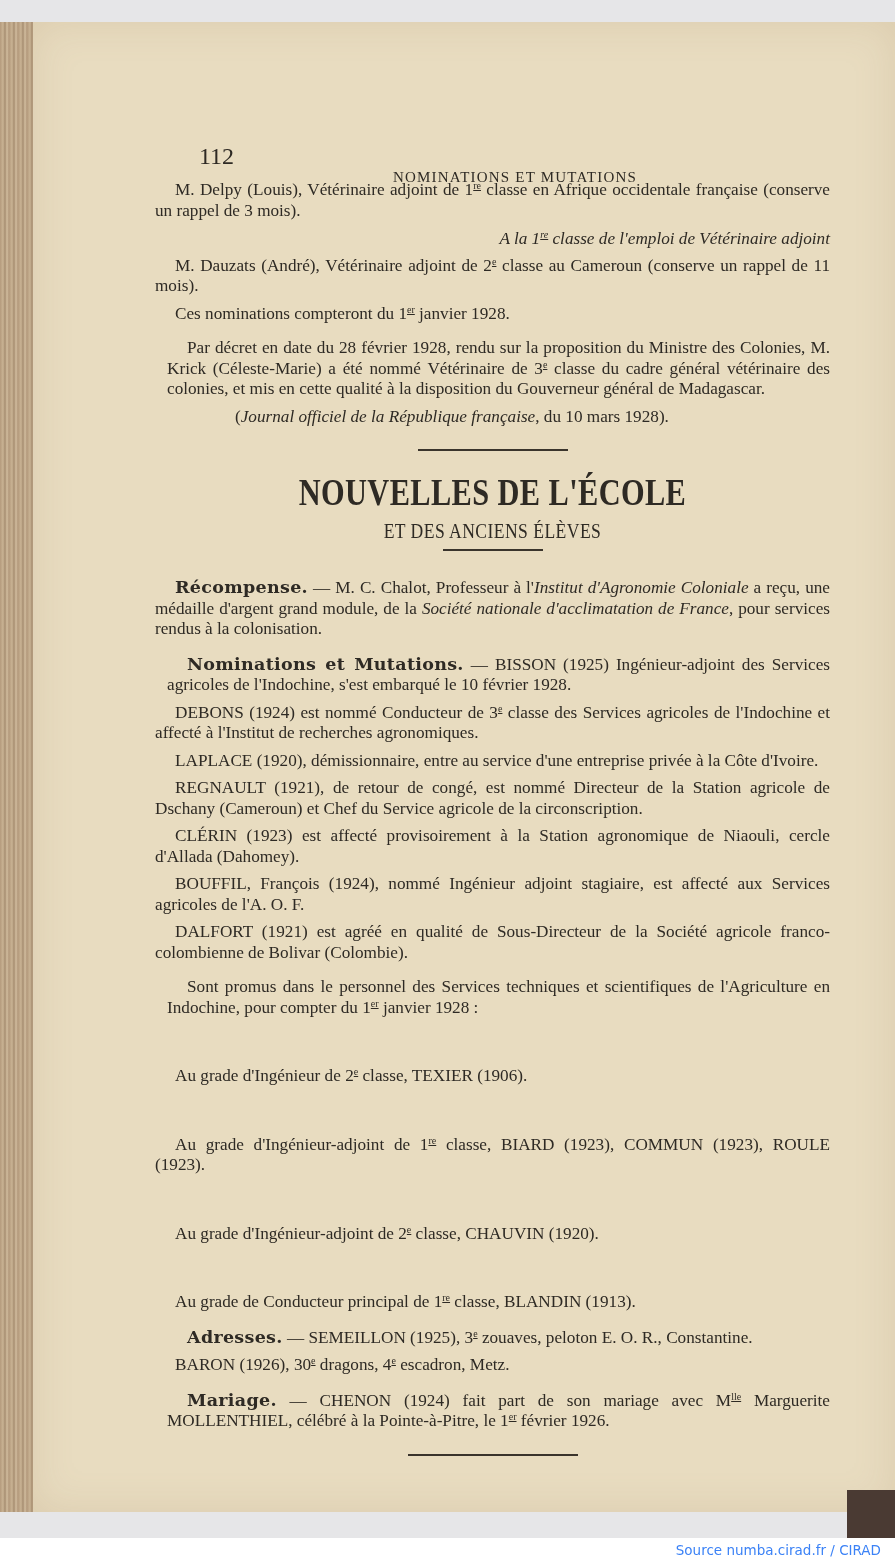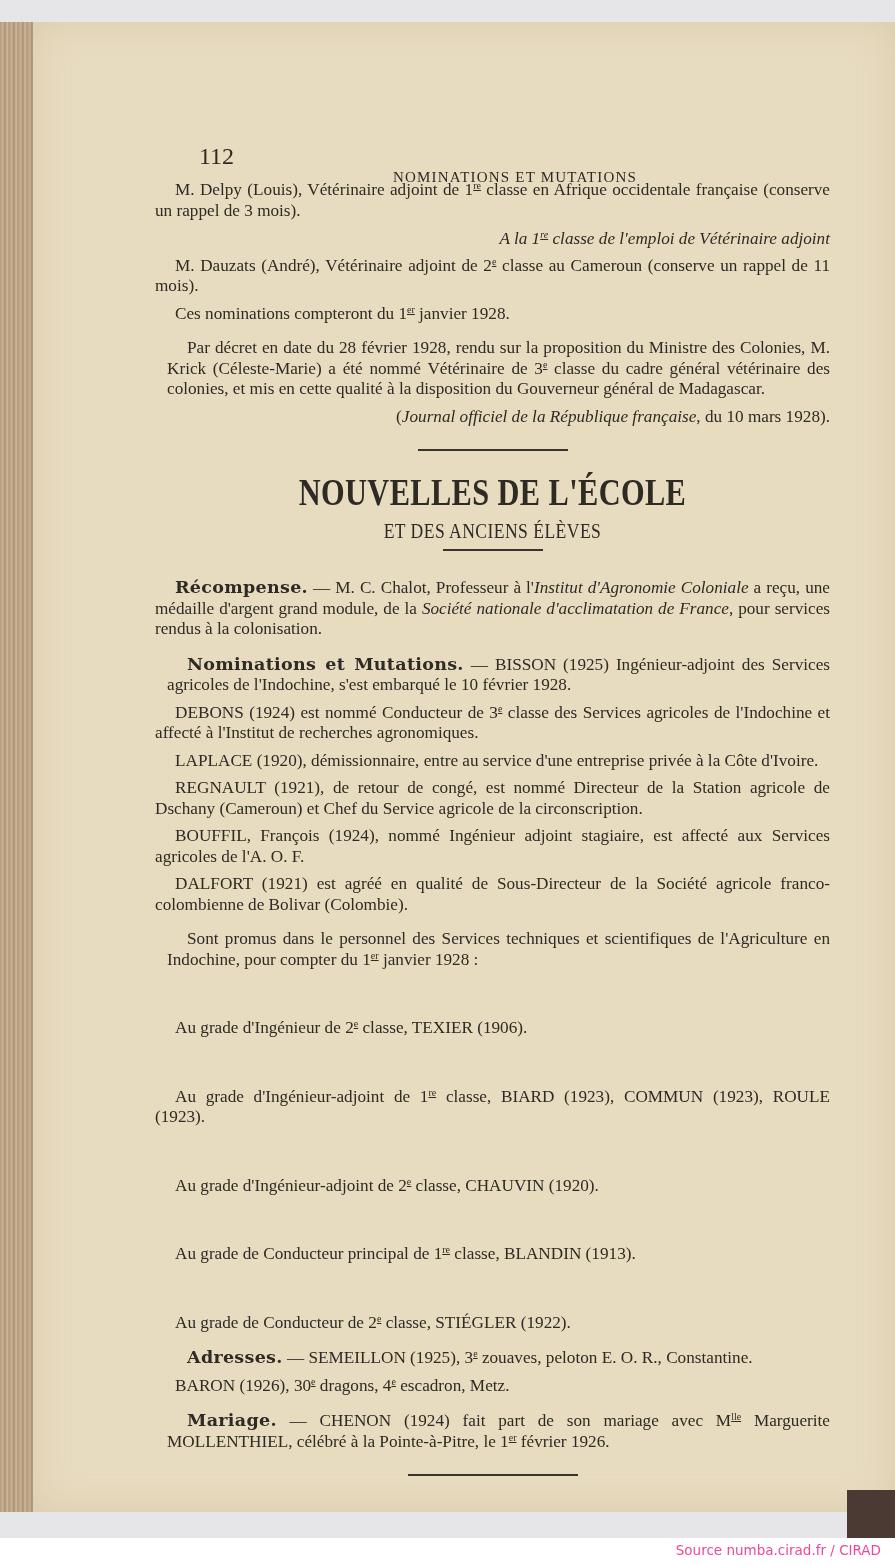--- a/index.html
+++ b/index.html
@@ -11,36 +11,36 @@
   }
   .page { position: absolute; left: 33px; top: 22px; width: 862px; height: 1490px;
     background: #e8dcc0; box-shadow: inset 0 0 40px rgba(160,130,90,0.18); }
   .spine-right { position: absolute; right: 0; top: 1490px; width: 48px; height: 48px; background: #4a3a33; }
   .content { position: absolute; left: 155px; top: 140px; width: 675px; font-size: 17.2px; line-height: 20.5px; }
   .running-head { position: relative; height: 40px; margin-left: 44px; }
   .page-number { position: absolute; left: 0; top: 6px; font-size: 24px; }
   .running-title { position: absolute; left: 194px; top: 27px; font-size: 15px; letter-spacing: 1.2px; }
   p { margin: 0 0 7px 0; text-align: justify; text-indent: 20px; }
   .subhead { text-align: right; font-style: italic; margin: 8px 0 6px 0; padding-left: 80px; }
-  .source { text-align: right; padding-left: 80px; margin-top: 4px; }
+  .source { text-align: left; padding-left: 80px; margin-top: 4px; }
   i, .it { font-style: italic; }
   sup { font-size: 10px; line-height: 0; vertical-align: 6px; text-decoration: underline; }
   .rule { height: 2px; background: #3a342c; margin: 0 auto; }
   .rule.r1 { width: 150px; margin-top: 22px; }
   .section-title { text-align: center; font-size: 37px; line-height: 44px; margin-top: 20px;
     transform: scaleX(0.82); letter-spacing: 0.5px; font-family: "Liberation Serif", serif; font-weight: bold; }
   .section-sub { text-align: center; font-size: 20px; line-height: 24px; margin-top: 4px;
     transform: scaleX(0.88); font-weight: normal; letter-spacing: 0.5px; }
   .rule.r2 { width: 100px; margin-top: 6px; margin-bottom: 26px; }
   .rule.r3 { width: 170px; margin-top: 22px; }
   .lead { font-family: "DejaVu Serif", serif; font-weight: bold; font-size: 17.5px; letter-spacing: 0.3px; }
   .block-gap { margin-top: 14px; margin-left: 12px; }
   .list p { text-indent: 20px; margin-bottom: 0; margin-top: 48px; }
   .footer { position: absolute; right: 14px; top: 1542px; font-family: "DejaVu Sans", sans-serif;
-    font-size: 13.5px; color: #ec4899; }
+    font-size: 13.5px; color: #3b82f6; }
 </style>
 </head>
 <body>
 
 <div class="scan-bg"></div>
 <div class="page-stack"></div>
 <div class="page"></div>
 <div class="spine-right"></div>
 
 <div class="content">
@@ -66,30 +66,30 @@
   <div class="section-sub">ET DES ANCIENS ÉLÈVES</div>
   <div class="rule r2"></div>
 
   <p><span class="lead">Récompense.</span><span> — M. C. Chalot, Professeur à l'</span><i>Institut d'Agronomie Coloniale</i><span> a reçu, une médaille d'argent grand module, de la </span><i>Société nationale d'acclimatation de France</i><span>, pour services rendus à la colonisation.</span></p>
 
   <p class="block-gap"><span class="lead">Nominations et Mutations.</span><span> — BISSON (1925) Ingénieur-adjoint des Services agricoles de l'Indochine, s'est embarqué le 10 février 1928.</span></p>
 
   <p><span>DEBONS (1924) est nommé Conducteur de 3</span><sup>e</sup><span> classe des Services agricoles de l'Indochine et affecté à l'Institut de recherches agronomiques.</span></p>
   <p><span>LAPLACE (1920), démissionnaire, entre au service d'une entreprise privée à la Côte d'Ivoire.</span></p>
   <p><span>REGNAULT (1921), de retour de congé, est nommé Directeur de la Station agricole de Dschany (Cameroun) et Chef du Service agricole de la circonscription.</span></p>
+  <p><span>CLÉRIN (1923) est affecté provisoirement à la Station agronomique de Niaouli, cercle d'Allada (Dahomey).</span></p>
   <p><span>BOUFFIL, François (1924), nommé Ingénieur adjoint stagiaire, est affecté aux Services agricoles de l'A. O. F.</span></p>
   <p><span>DALFORT (1921) est agréé en qualité de Sous-Directeur de la Société agricole franco-colombienne de Bolivar (Colombie).</span></p>
 
   <p class="block-gap" style="margin-bottom:0"><span>Sont promus dans le personnel des Services techniques et scientifiques de l'Agriculture en Indochine, pour compter du 1</span><sup>er</sup><span> janvier 1928 :</span></p>
   <div class="list">
     <p><span>Au grade d'Ingénieur de 2</span><sup>e</sup><span> classe, TEXIER (1906).</span></p>
     <p><span>Au grade d'Ingénieur-adjoint de 1</span><sup>re</sup><span> classe, BIARD (1923), COMMUN (1923), ROULE (1923).</span></p>
     <p><span>Au grade d'Ingénieur-adjoint de 2</span><sup>e</sup><span> classe, CHAUVIN (1920).</span></p>
     <p><span>Au grade de Conducteur principal de 1</span><sup>re</sup><span> classe, BLANDIN (1913).</span></p>
-    <p><span>Au grade de Conducteur de 2</span><sup>e</sup><span> classe, STIÉGLER (1922).</span></p>
   </div>
 
   <p class="block-gap"><span class="lead">Adresses.</span><span> — SEMEILLON (1925), 3</span><sup>e</sup><span> zouaves, peloton E. O. R., Constantine.</span></p>
   <p><span>BARON (1926), 30</span><sup>e</sup><span> dragons, 4</span><sup>e</sup><span> escadron, Metz.</span></p>
 
   <p class="block-gap"><span class="lead">Mariage.</span><span> — CHENON (1924) fait part de son mariage avec M</span><sup>lle</sup><span> Marguerite MOLLENTHIEL, célébré à la Pointe-à-Pitre, le 1</span><sup>er</sup><span> février 1926.</span></p>
 
   <div class="rule r3"></div>
 </div>
 

